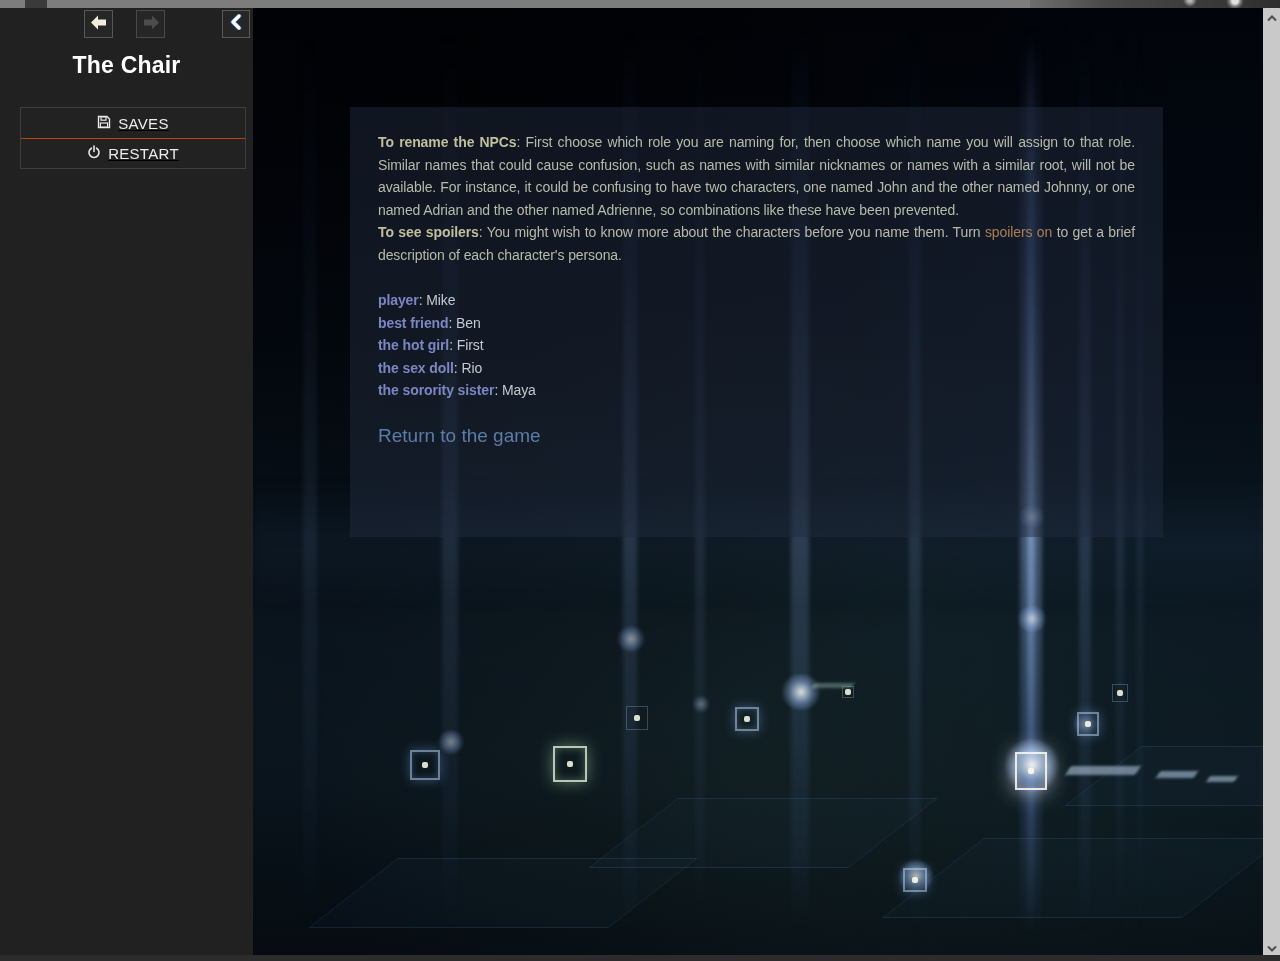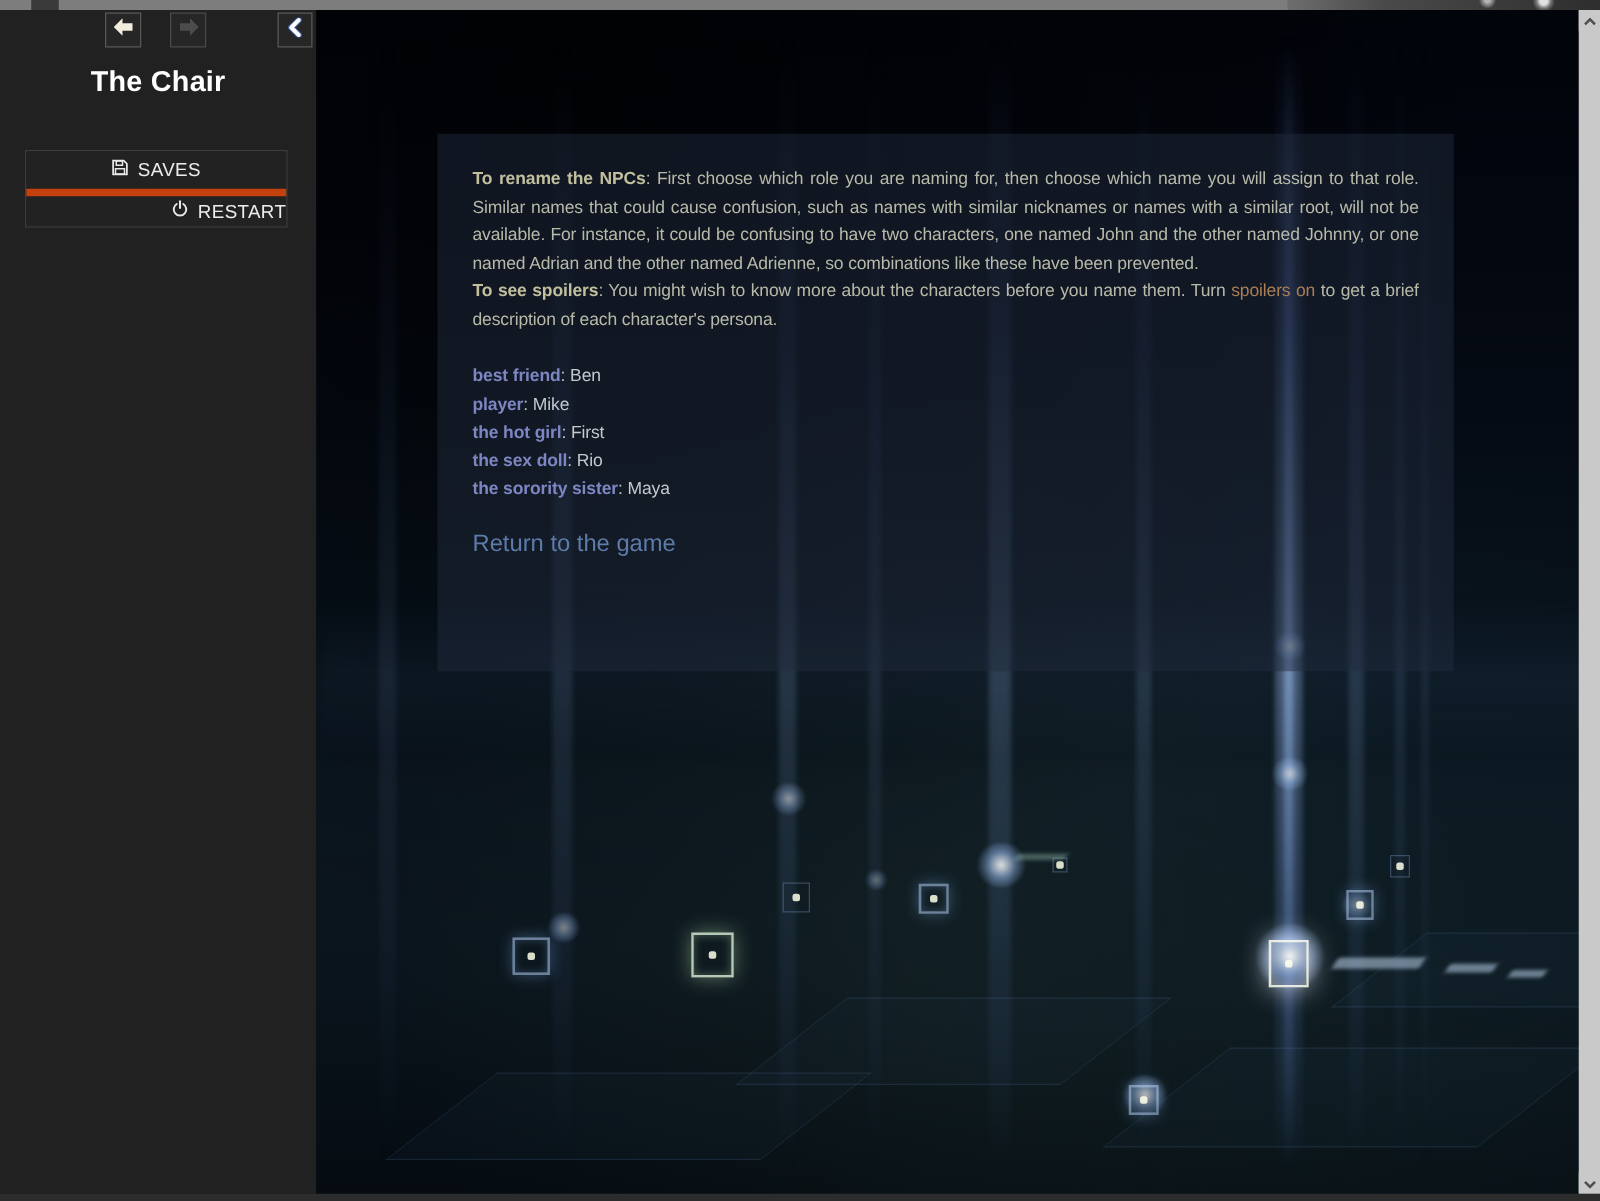--- a/index.html
+++ b/index.html
@@ -18,24 +18,24 @@
 
   
   .sidebar { position:absolute; left:0; top:8px; width:253px; height:947px; background:#212121; }
   .nav-btn { position:absolute; top:2px; width:29px; height:28px; background:#262626;
              border:1px solid #585858; display:flex; align-items:center; justify-content:center; cursor:pointer; }
   .nav-btn.back     { left:84px; }
   .nav-btn.forward  { left:136px; border-color:#4a4a4a; }
   .nav-btn.collapse { left:222px; width:28px; }
   .side-title { position:absolute; top:44px; left:0; width:253px; text-align:center;
                 color:#ffffff; font-size:23px; font-weight:bold; letter-spacing:.2px; }
-  .menu { position:absolute; left:20px; top:112px; width:210px; border:1px solid #3e3e3e; }
+  .menu { position:absolute; left:20px; top:99px; width:226px; border:1px solid #3e3e3e;text-decoration:underline; }
   .menu-item { height:30px; display:flex; align-items:center; justify-content:center; gap:7px;
                color:#ececec; font-size:15px; letter-spacing:.3px; cursor:pointer; background:#222222; }
-  .menu-item + .menu-item { border-top:6px solid #c2410c;justify-content:flex-end; }
+  .menu-item + .menu-item { border-top:1px solid #c2410c; }
 
   
   .bottom-strip { position:absolute; left:0; top:955px; width:1280px; height:6px; background:#2c2c2c; }
 
   
   .main { position:absolute; left:253px; top:8px; width:1176px; height:947px; overflow:hidden;
           background:
             radial-gradient(ellipse at 18% 8%, rgba(0,0,0,.65) 0%, rgba(0,0,0,0) 55%),
             radial-gradient(ellipse at 42% 78%, rgba(70,110,80,.10) 0%, rgba(0,0,0,0) 45%),
             radial-gradient(ellipse at 75% 88%, rgba(50,100,95,.10) 0%, rgba(0,0,0,0) 40%),
@@ -181,22 +181,22 @@
     <div class="plate" style="left:380px; top:790px; width:260px; height:70px;"></div>
     <div class="plate" style="left:680px; top:830px; width:300px; height:80px;"></div>
     <div class="plate" style="left:850px; top:738px; width:280px; height:60px;"></div>
     <div class="plate" style="left:100px; top:850px; width:300px; height:70px;"></div>
 
     <div class="passage">
       <p><span class="lead">To rename the NPCs</span><span>: First choose which role you are naming for, then choose which name you will assign to that role. Similar names that could cause confusion, such as names with similar nicknames or names with a similar root, will not be available. For instance, it could be confusing to have two characters, one named John and the other named Johnny, or one named Adrian and the other named Adrienne, so combinations like these have been prevented.</span></p>
       <p><span class="lead">To see spoilers</span><span>: You might wish to know more about the characters before you name them. Turn </span><span class="spoiler-link">spoilers on</span><span> to get a brief description of each character's persona.</span></p>
 
       <div class="roles">
+        <div class="role-line"><span class="role-label">player</span><span>: </span><span>Mike</span></div>
         <div class="role-line"><span class="role-label">best friend</span><span>: </span><span>Ben</span></div>
-        <div class="role-line"><span class="role-label">player</span><span>: </span><span>Mike</span></div>
         <div class="role-line"><span class="role-label">the hot girl</span><span>: </span><span>First</span></div>
         <div class="role-line"><span class="role-label">the sex doll</span><span>: </span><span>Rio</span></div>
         <div class="role-line"><span class="role-label">the sorority sister</span><span>: </span><span>Maya</span></div>
       </div>
 
       <span class="return-link">Return to the game</span>
     </div>
   </div>
 
   <div class="scrollbar">

